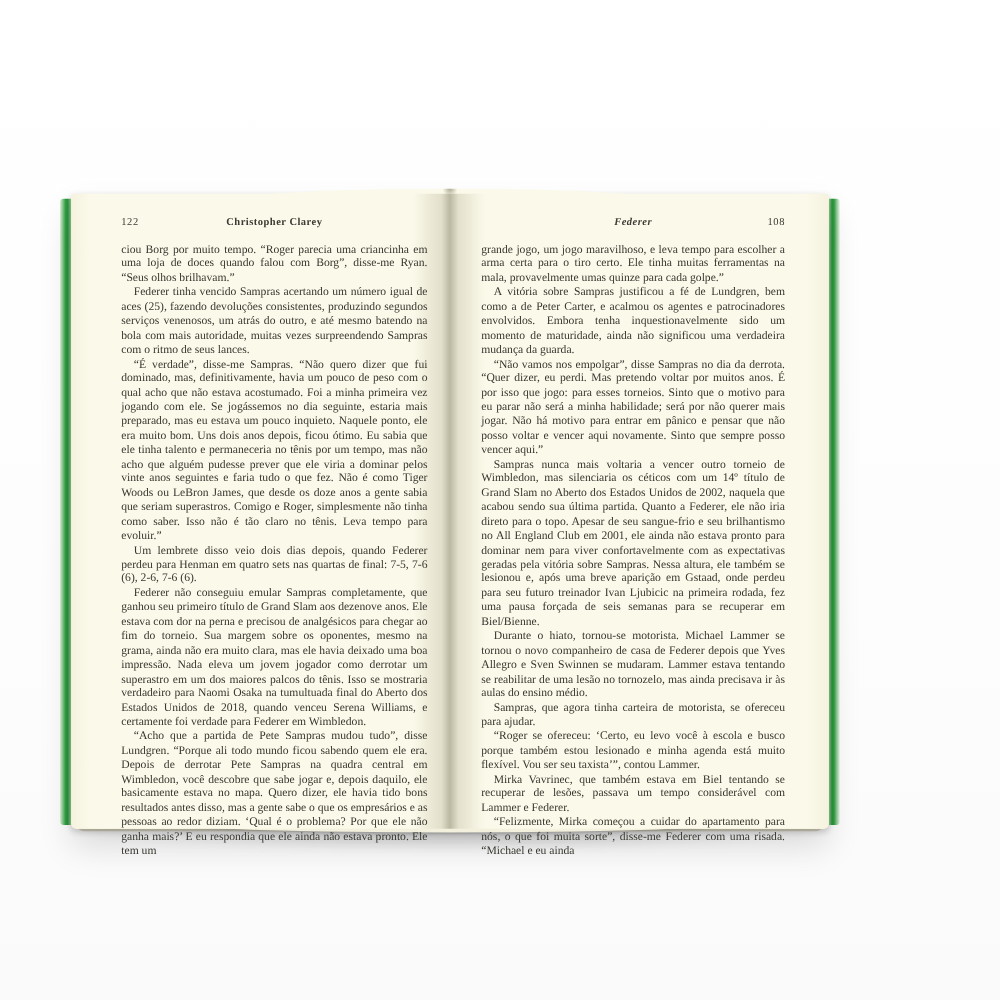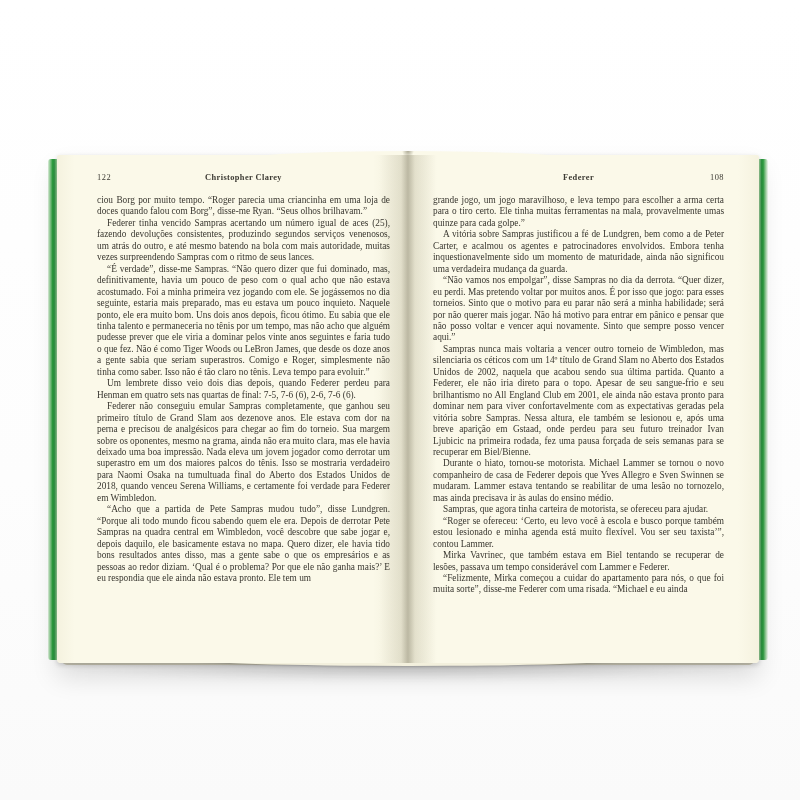--- a/index.html
+++ b/index.html
@@ -4,21 +4,21 @@
 <style>
   html,body{margin:0;padding:0;}
   body{
     width:800px;height:800px;overflow:hidden;
     background:#ffffff;
     font-family:"Liberation Serif","DejaVu Serif",serif;
   }
   .scene{position:relative;width:800px;height:800px;
     background:linear-gradient(#ffffff 0%,#fdfdfd 60%,#fafafa 100%);}
 
-  .book{position:absolute;left:48px;top:153px;width:720px;height:512px;}
+  .book{position:absolute;left:48px;top:153px;width:624px;height:512px;}
 
   .book-shadow{position:absolute;left:14px;right:14px;bottom:-16px;height:34px;
     background:radial-gradient(ellipse at center,rgba(30,30,30,0.22) 0%,rgba(30,30,30,0.08) 45%,rgba(0,0,0,0) 72%);
     filter:blur(3px);}
 
   .cover-edge{position:absolute;top:6px;bottom:5px;width:10px;}
   .cover-edge.left{left:0;border-radius:3px 0 0 3px;
     background:linear-gradient(90deg,#dff0de 0%,#8fcb92 20%,#2f9e41 45%,#2c9440 62%,#79c07e 82%,#d9ecd4 100%);}
   .cover-edge.right{right:0;border-radius:0 3px 3px 0;
     background:linear-gradient(270deg,#f4f9f3 0%,#9ed0a0 22%,#2f9e41 48%,#2c9440 64%,#85c689 84%,#e7e4d0 100%);}
@@ -50,21 +50,21 @@
     background:linear-gradient(90deg,#f5f2df 0%,#fbf9e9 5%,#fbf9e9 90%,#eeebd7 100%);}
   .page-right{padding:17px 35px 0 25px;border-radius:0 3px 4px 0;
     background:linear-gradient(270deg,#f5f2df 0%,#fbf9e9 6%,#fbf9e9 92%,#efecd8 100%);}
 
   .page-header{position:relative;height:12px;margin-bottom:11px;
     font-size:8.4px;color:#3c3a33;line-height:12px;}
   .page-header .pn{position:absolute;top:0;letter-spacing:0.5px;}
   .page-left  .page-header .pn{left:0;}
   .page-right .page-header .pn{right:0;}
   .page-header .rt{display:block;text-align:center;font-weight:bold;letter-spacing:0.4px;}
-  .page-right .page-header .rt{}
+  .page-right .page-header .rt{font-style:italic;}
 
   .page-body{font-size:9.3px;line-height:11.45px;text-align:justify;
     color:#38362f;hyphens:auto;-webkit-hyphens:auto;}
   .page-body p{margin:0;text-indent:10px;}
   .page-body p.cont{text-indent:0;}
 </style>
 </head>
 <body>
 
 <div class="scene">

